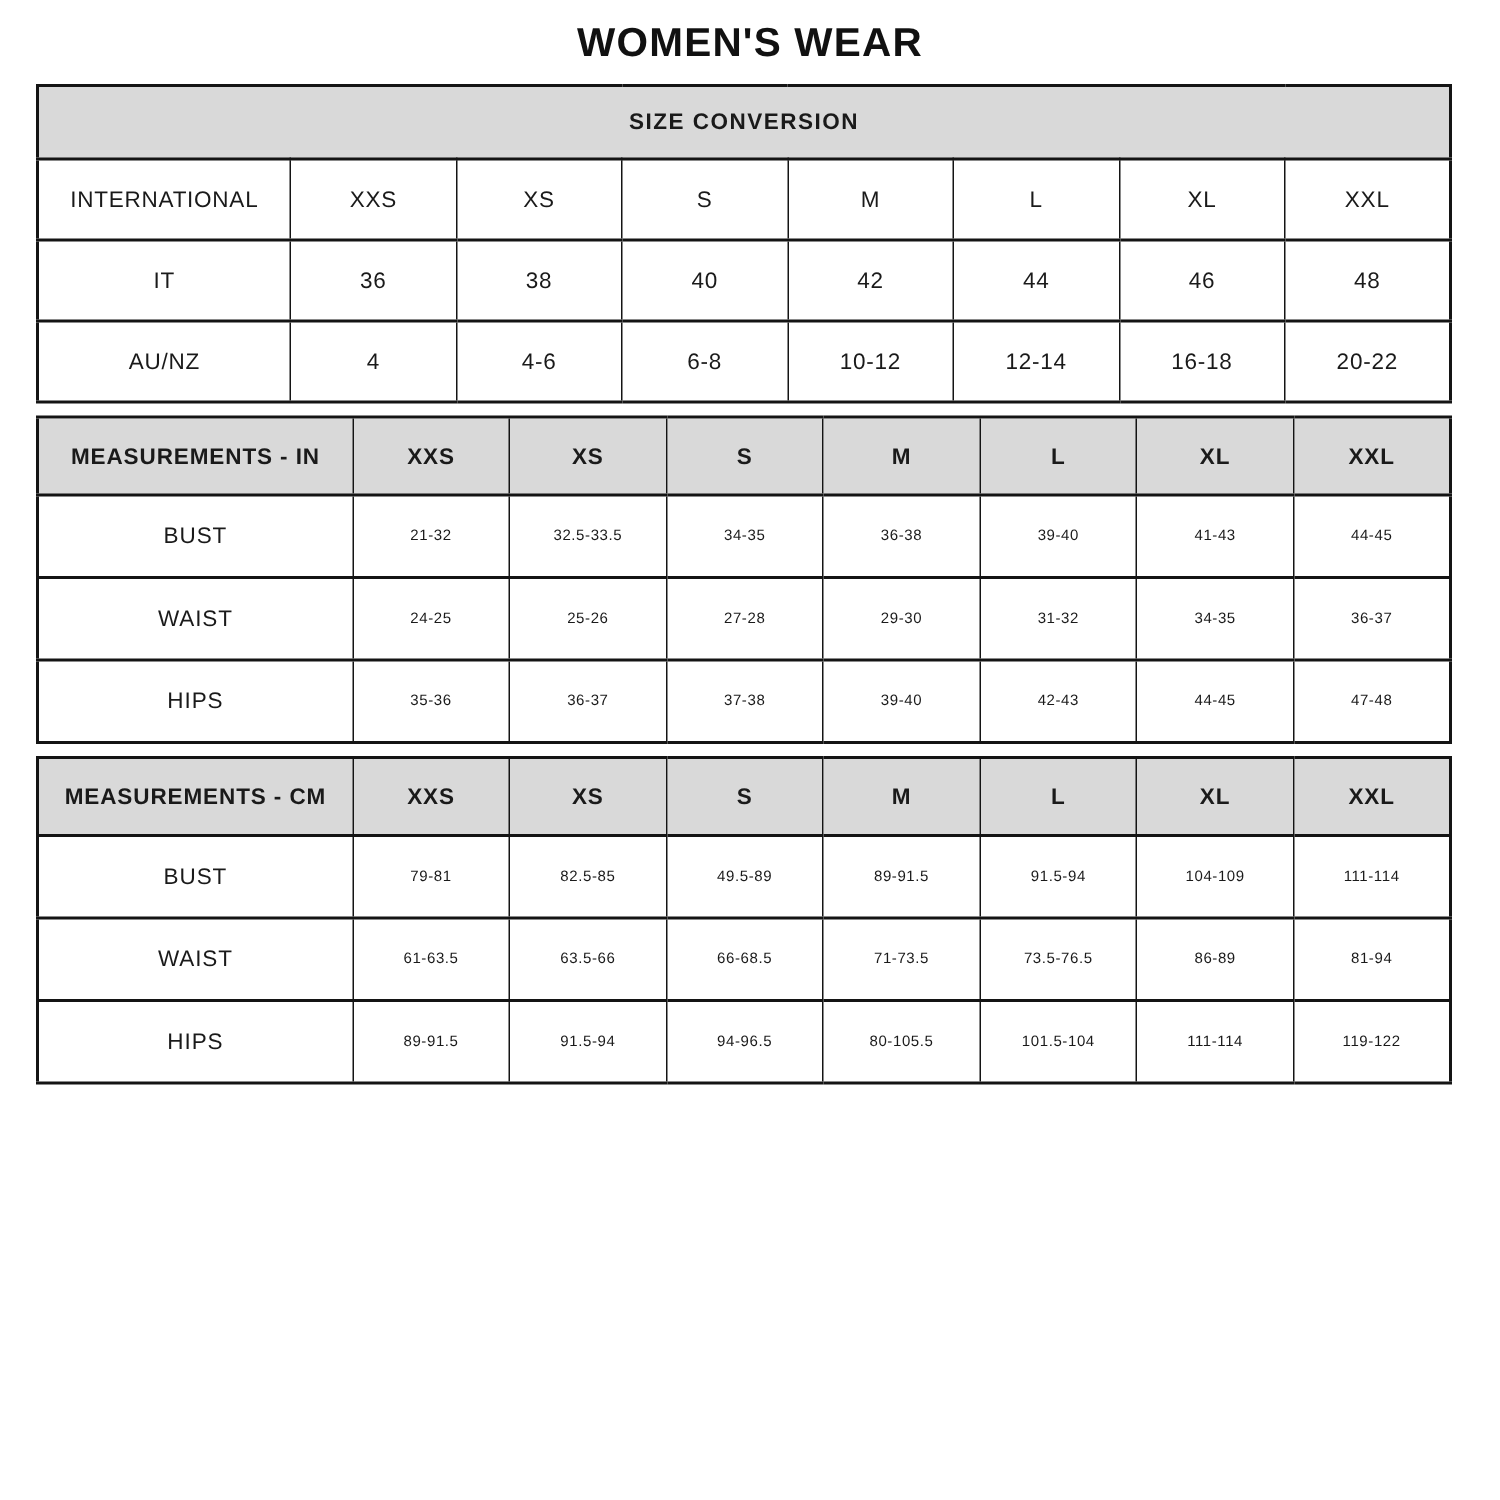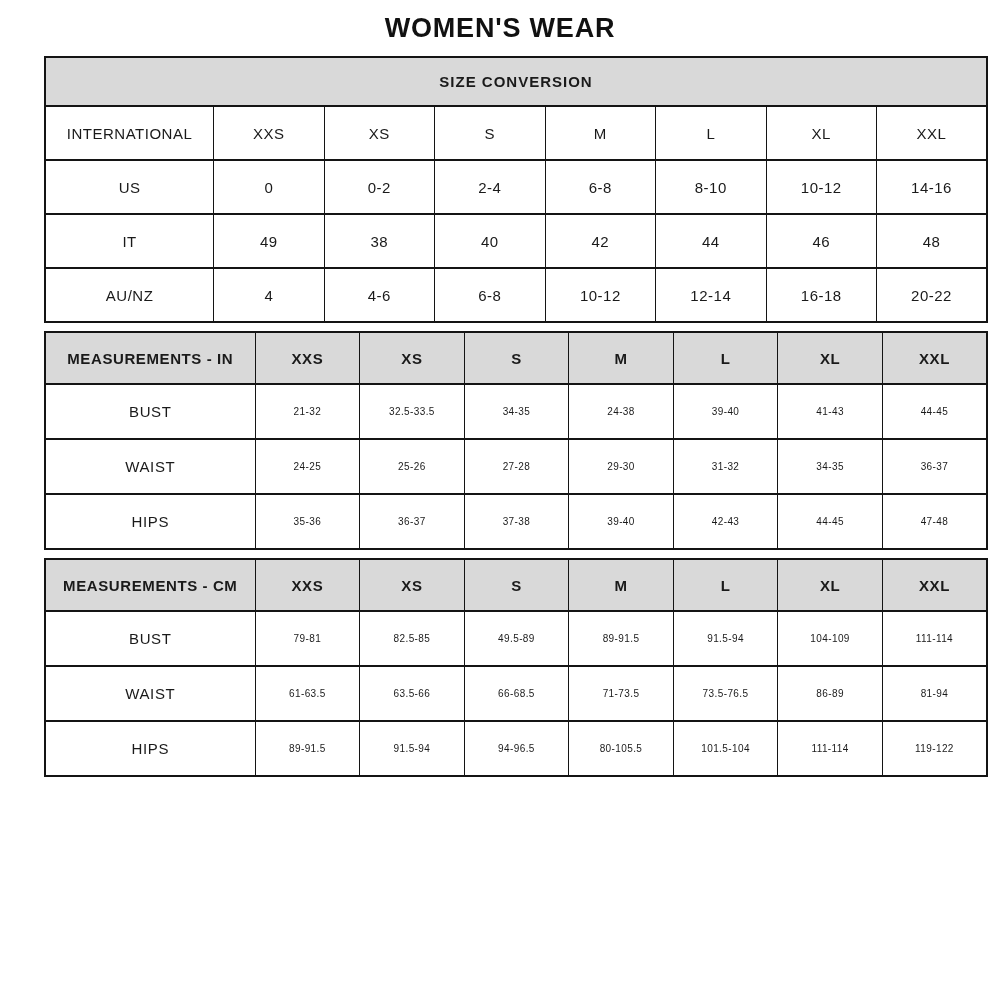--- a/index.html
+++ b/index.html
@@ -13,21 +13,21 @@
   .page { width: 1000px; height: 836px; }
   .title {
     height: 56px;
     display: flex; align-items: center; justify-content: center;
     font-size: 27px; font-weight: 700; letter-spacing: 0.8px; color: #111111;
   }
   table.tbl {
     border-collapse: collapse;
     table-layout: fixed;
     width: 942px;
-    margin-left: 44px;
+    margin-left: 24px;
     border: 2.5px solid #141414;
     padding-left: 16px;
   }
   table.tbl td {
     border-left: 1.5px solid #141414;
     border-right: 1.5px solid #141414;
     border-top: 2px solid #141414;
     border-bottom: 2px solid #141414;
     text-align: center;
     vertical-align: middle;
@@ -84,32 +84,22 @@
           <td class="col-head">INTERNATIONAL</td>
           <td class="col-head">XXS</td>
           <td class="col-head">XS</td>
           <td class="col-head">S</td>
           <td class="col-head">M</td>
           <td class="col-head">L</td>
           <td class="col-head">XL</td>
           <td class="col-head">XXL</td>
         </tr>
         <tr>
-          <td class="label-cell">US</td>
-          <td class="val-lg">0</td>
-          <td class="val-lg">0-2</td>
-          <td class="val-lg">2-4</td>
-          <td class="val-lg">6-8</td>
-          <td class="val-lg">8-10</td>
-          <td class="val-lg">10-12</td>
-          <td class="val-lg">14-16</td>
-        </tr>
-        <tr>
           <td class="label-cell">IT</td>
-          <td class="val-lg">49</td>
+          <td class="val-lg">36</td>
           <td class="val-lg">38</td>
           <td class="val-lg">40</td>
           <td class="val-lg">42</td>
           <td class="val-lg">44</td>
           <td class="val-lg">46</td>
           <td class="val-lg">48</td>
         </tr>
         <tr>
           <td class="label-cell">AU/NZ</td>
           <td class="val-lg">4</td>
@@ -143,21 +133,21 @@
           <td class="hdr-size">M</td>
           <td class="hdr-size">L</td>
           <td class="hdr-size">XL</td>
           <td class="hdr-size">XXL</td>
         </tr>
         <tr>
           <td class="label-cell">BUST</td>
           <td class="val">21-32</td>
           <td class="val">32.5-33.5</td>
           <td class="val">34-35</td>
-          <td class="val">24-38</td>
+          <td class="val">36-38</td>
           <td class="val">39-40</td>
           <td class="val">41-43</td>
           <td class="val">44-45</td>
         </tr>
         <tr>
           <td class="label-cell">WAIST</td>
           <td class="val">24-25</td>
           <td class="val">25-26</td>
           <td class="val">27-28</td>
           <td class="val">29-30</td>

